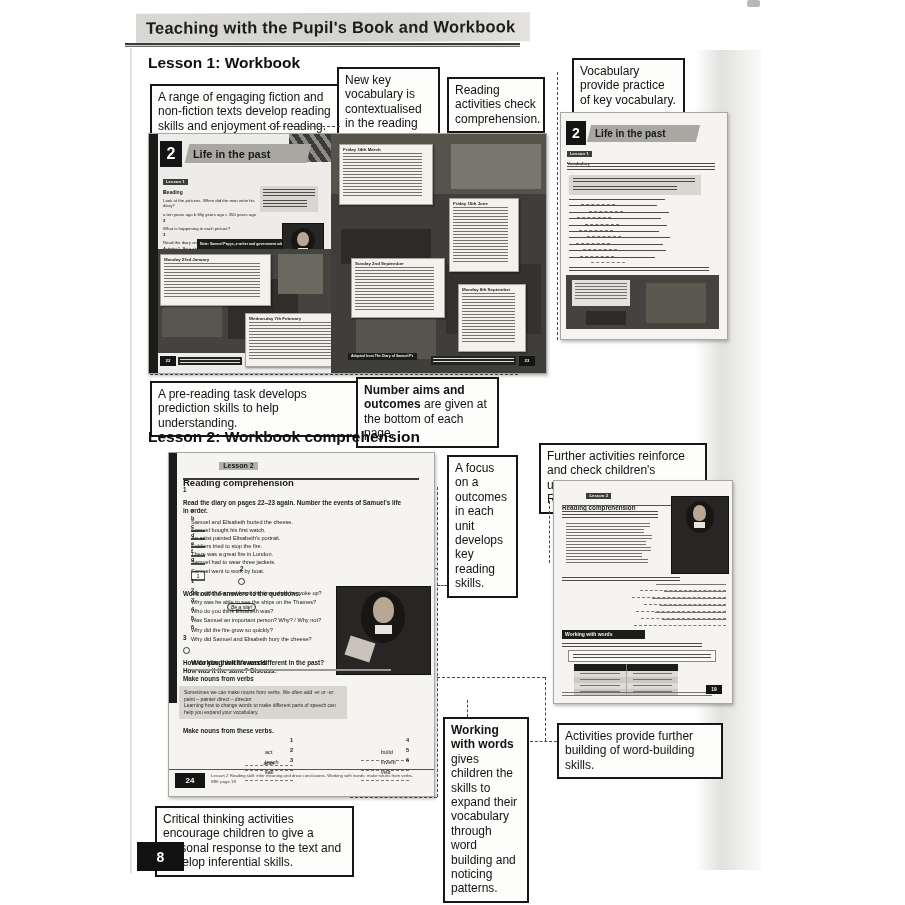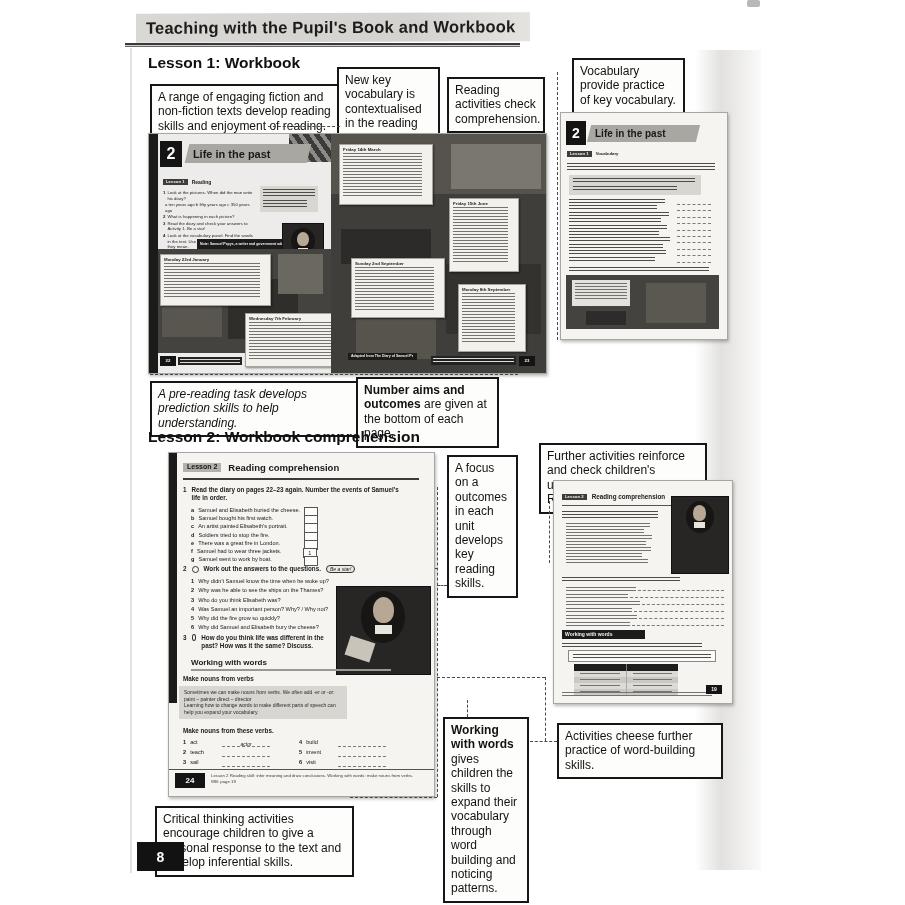--- a/index.html
+++ b/index.html
@@ -52,21 +52,21 @@
   .hair{position:absolute;background:#171614;border-radius:50%;}
   .collar{position:absolute;background:#e8e5df;}
   .f3{font-size:3.5px;line-height:1.25;}
   .f4{font-size:4.3px;line-height:1.3;}
   .f5{font-size:5px;line-height:1.3;}
   .f55{font-size:5.6px;line-height:1.35;}
   .f6{font-size:6.3px;line-height:1.25;}
   .f7{font-size:7px;line-height:1.2;}
   .f8{font-size:8px;line-height:1.2;}
   .bold{font-weight:bold;}
-  .row{display:flex;align-items:flex-start;}
+  .row{display:flex;align-items:flex-start;flex-direction:column;}
   .chk{width:12px;height:8px;border:1px solid #555;background:#fcfcfb;
      font-size:5.5px;text-align:center;line-height:8px;}
   .star-chip{display:inline-block;border:1px solid #333;border-radius:6px;
      padding:0 3px;font-size:5px;font-style:italic;background:#eceae6;}
   .bulb{display:inline-block;width:5px;height:5px;border:1px solid #333;border-radius:50%;
      background:#f7f6f2;position:relative;top:0;}
   .wl{display:inline-block;border-bottom:1px dashed #7c7a76;height:5px;}
   .blackband{background:#1c1c1b;color:#f4f4f2;font-weight:bold;display:flex;
      align-items:center;padding-left:3px;}
   .graybox{position:absolute;background:#d8d6d1;}
@@ -91,21 +91,21 @@
 </div>
 <div class="callout" style="left:337px;top:67px;width:87px;">
   <span>New key vocabulary is contextualised in the reading text.</span>
 </div>
 <div class="callout" style="left:447px;top:77px;width:82px;">
   <span>Reading activities check comprehension.</span>
 </div>
 <div class="callout" style="left:572px;top:58px;width:97px;">
   <span>Vocabulary provide practice of key vocabulary.</span>
 </div>
-<div class="callout" style="left:150px;top:381px;width:194px;font-style:italic;">
+<div class="callout" style="left:150px;top:381px;width:194px;">
   <span>A pre-reading task develops prediction skills to help understanding.</span>
 </div>
 <div class="callout" style="left:356px;top:377px;width:127px;">
   <b>Number aims and outcomes</b><span> are given at the bottom of each page.</span>
 </div>
 
 <div class="dash-h" style="left:268px;top:126px;width:72px;"></div>
 <div class="dash-v" style="left:420px;top:145px;height:12px;"></div>
 <div class="dash-v" style="left:546px;top:141px;height:233px;"></div>
 <div class="dash-v" style="left:557px;top:72px;height:268px;"></div>
@@ -288,21 +288,21 @@
 <div class="callout" style="left:447px;top:455px;width:55px;">
   <span>A focus on a outcomes in each unit develops key reading skills.</span>
 </div>
 <div class="callout" style="left:539px;top:443px;width:152px;">
   <span>Further activities reinforce and check children's understanding of the Reading text.</span>
 </div>
 <div class="callout" style="left:443px;top:717px;width:70px;">
   <b>Working with words</b><span> gives children the skills to expand their vocabulary through word building and noticing patterns.</span>
 </div>
 <div class="callout" style="left:557px;top:723px;width:150px;">
-  <span>Activities cheese further practice of word-building skills.</span>
+  <span>Activities provide further building of word-building skills.</span>
 </div>
 <div class="callout" style="left:155px;top:806px;width:183px;">
   <span>Critical thinking activities encourage children to give a personal response to the text and develop inferential skills.</span>
 </div>
 
 <div class="dash-v" style="left:437px;top:487px;height:310px;"></div>
 <div class="dash-h" style="left:302px;top:568px;width:135px;"></div>
 <div class="dash-h" style="left:437px;top:585px;width:10px;"></div>
 <div class="dash-v" style="left:549px;top:501px;height:62px;"></div>
 <div class="dash-h" style="left:437px;top:677px;width:108px;"></div>

